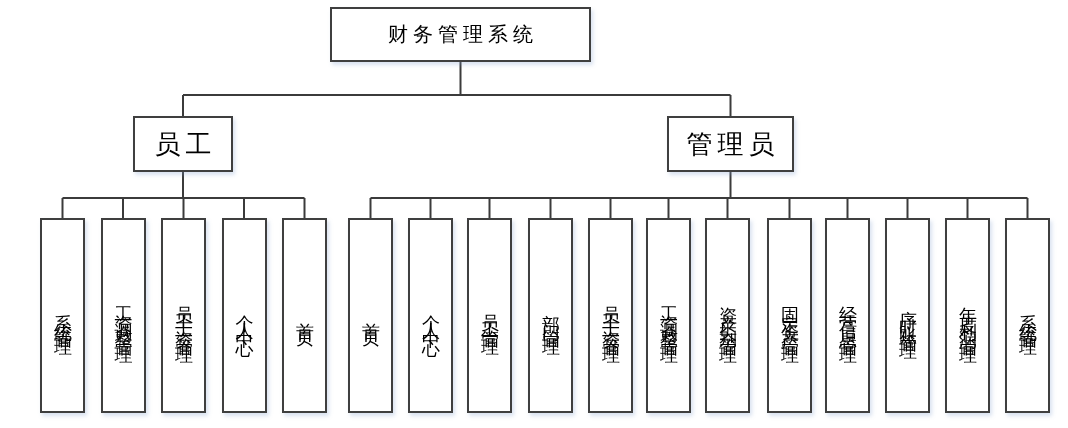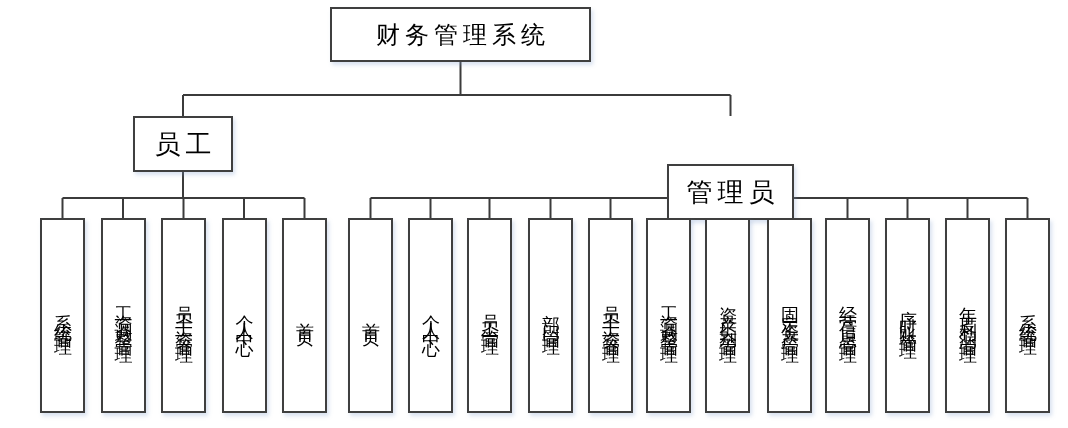--- a/index.html
+++ b/index.html
@@ -33,33 +33,33 @@
     background: #ffffff;
     border: 2px solid #3f3f3f;
     display: flex;
     align-items: center;
     justify-content: center;
     box-shadow: 2px 3px 4px rgba(130, 160, 205, 0.30);
   }
   .node.root {
     left: 330px; top: 7px;
     width: 261px; height: 55px;
-    font-size: 24px;
+    font-size: 20px;
     letter-spacing: 5px;
     text-indent: 5px;
   }
   .node.branch {
     top: 116px;
     height: 56px;
     font-size: 26px;
     letter-spacing: 5px;
     text-indent: 5px;
   }
   .node.branch.b0 { left: 133px; width: 100px; }
-  .node.branch.b1 { left: 667px; width: 127px; margin-top: 48px; }
+  .node.branch.b1 { left: 667px; width: 127px; }
   .node.leaf {
     top: 218px;
     width: 45px;
     height: 195px;
   }
   .node.leaf .vtext {
     writing-mode: vertical-rl;
     text-orientation: upright;
     font-size: 18px;
     letter-spacing: 8px;

